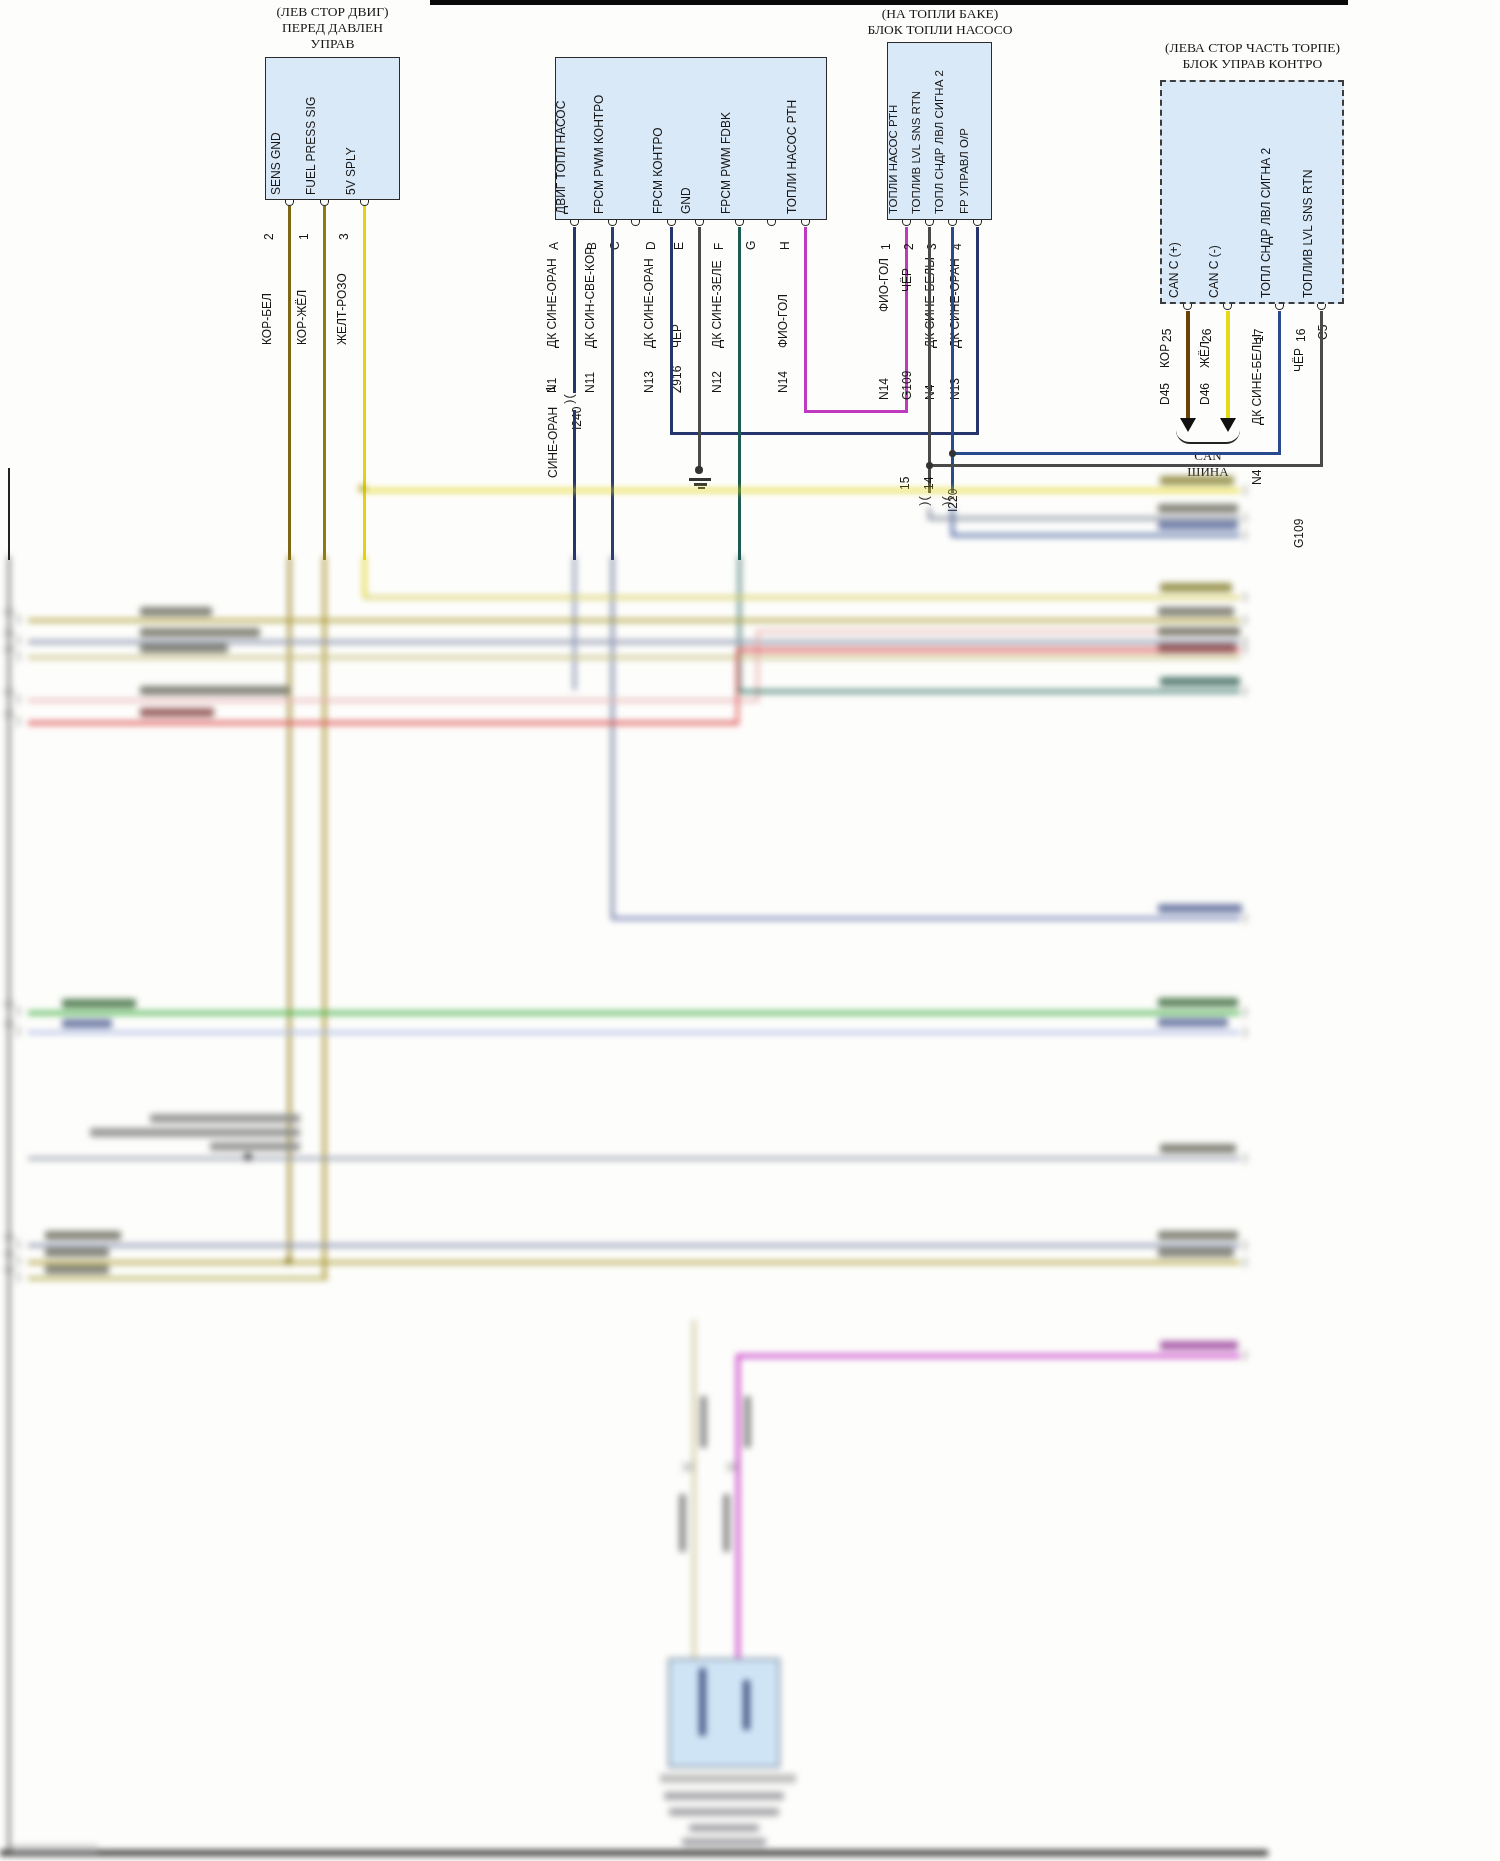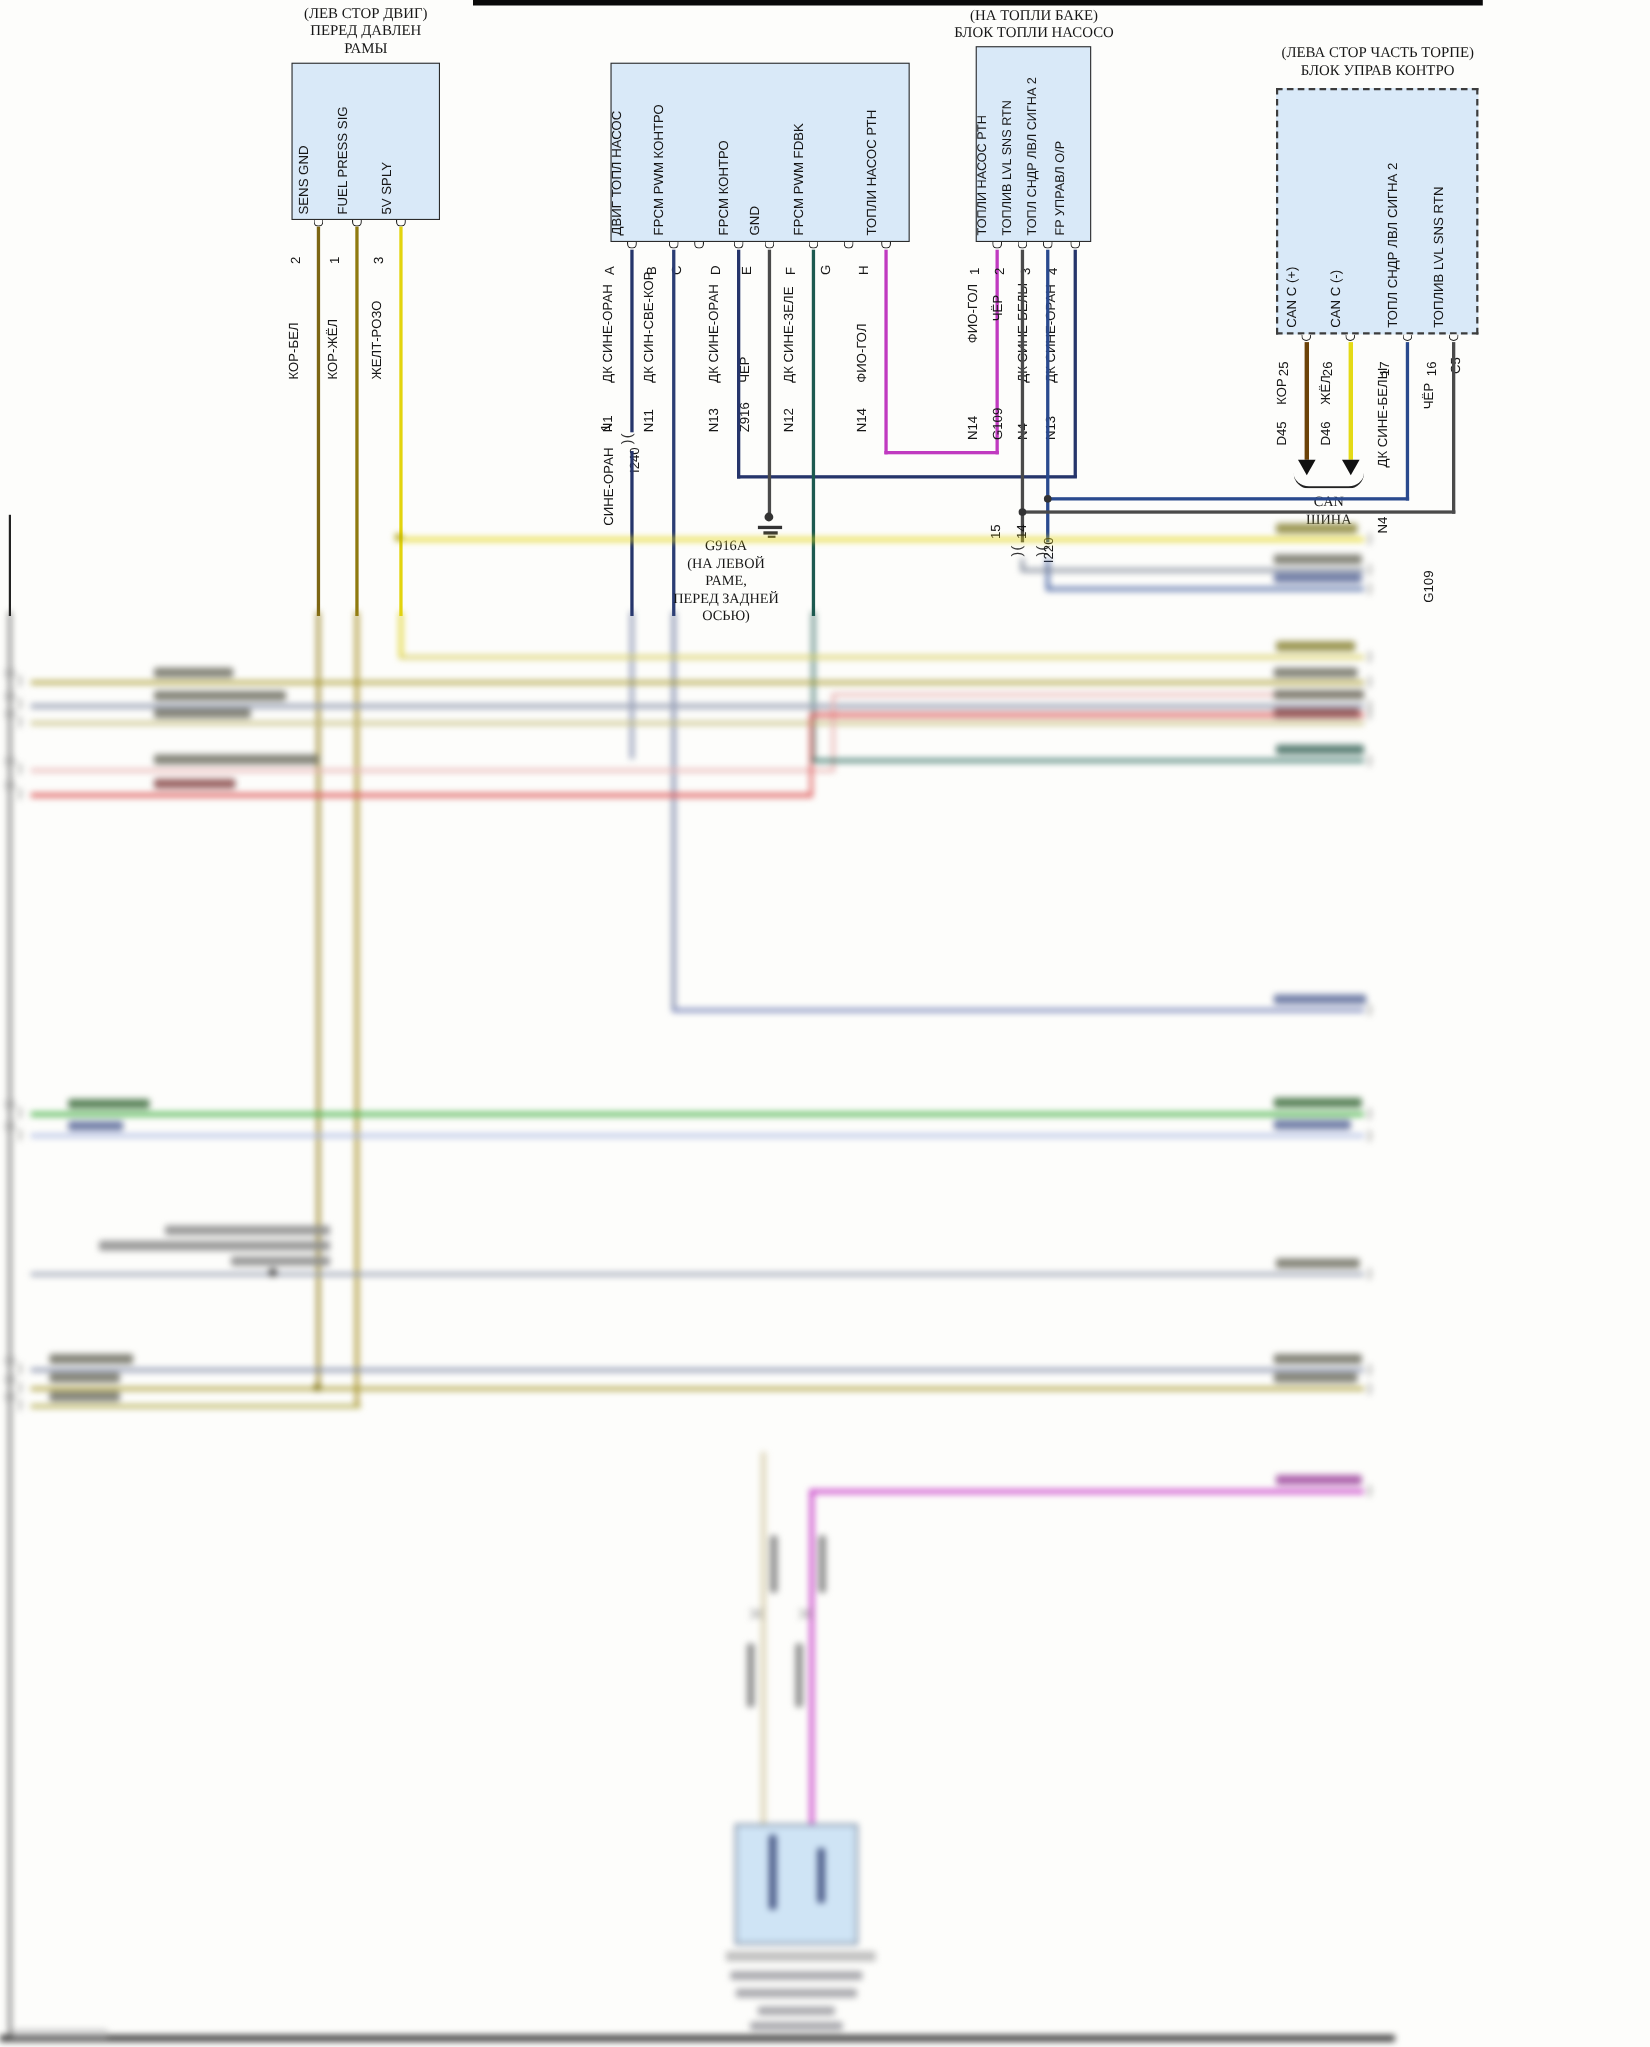--- a/index.html
+++ b/index.html
@@ -30,21 +30,21 @@
 </head>
 <body>
 
 <div id="page">
 
   <div class="abs" style="left:430px;top:0;width:918px;height:5px;background:#0a0a0a;"></div>
 
   <div class="hdr" style="left:235px;top:4px;width:195px;">
     <div>(ЛЕВ СТОР ДВИГ)</div>
     <div>ПЕРЕД ДАВЛЕН</div>
-    <div>РАМЫ</div>
+    <div>УПРАВ</div>
   </div>
   <div class="box" style="left:265px;top:57px;width:135px;height:143px;"></div>
   <span class="vl" style="left:283px;top:182px;">SENS GND</span>
   <span class="vl" style="left:318px;top:182px;">FUEL PRESS SIG</span>
   <span class="vl" style="left:358px;top:182px;">5V SPLY</span>
   <div class="arc" style="left:285px;top:200px;"></div>
   <div class="arc" style="left:320px;top:200px;"></div>
   <div class="arc" style="left:360px;top:200px;"></div>
   <span class="vl" style="left:276px;top:227px;">2</span>
   <span class="vl" style="left:311px;top:227px;">1</span>
@@ -105,27 +105,20 @@
   <div class="vw" style="left:698px;top:227px;height:243px;background:#4a4a4a;"></div>
   <div class="vw" style="left:738px;top:227px;height:333px;background:#1d5a50;"></div>
   <div class="vw" style="left:804px;top:227px;height:186px;background:#c03ac0;"></div>
   <div class="hw" style="left:804px;top:410px;width:104px;background:#c03ac0;"></div>
   <div class="vw" style="left:905px;top:227px;height:186px;background:#c03ac0;"></div>
 
   <div class="dot" style="left:695px;top:466px;"></div>
   <div class="gnd-bar" style="left:689px;top:478px;width:22px;height:3px;"></div>
   <div class="gnd-bar" style="left:694px;top:483px;width:13px;height:2.5px;"></div>
   <div class="gnd-bar" style="left:698px;top:487px;width:7px;height:2px;"></div>
-  <div class="hdr" style="left:570px;top:488px;width:180px;font-size:13px;">
-    <div>G916A</div>
-    <div>(НА ЛЕВОЙ</div>
-    <div>РАМЕ,</div>
-    <div>ПЕРЕД ЗАДНЕЙ</div>
-    <div>ОСЬЮ)</div>
-  </div>
 
   <div class="hdr" style="left:830px;top:6px;width:220px;">
     <div>(НА ТОПЛИ БАКЕ)</div>
     <div>БЛОК ТОПЛИ НАСОСО</div>
   </div>
   <div class="box" style="left:887px;top:42px;width:105px;height:178px;"></div>
   <span class="vl vls" style="left:900px;top:201px;">ТОПЛИ НАСОС РТН</span>
   <span class="vl vls" style="left:923px;top:201px;">ТОПЛИВ LVL SNS RTN</span>
   <span class="vl vls" style="left:946px;top:201px;">ТОПЛ СНДР ЛВЛ СИГНА 2</span>
   <span class="vl vls" style="left:971px;top:201px;">FP УПРАВЛ О/Р</span>

